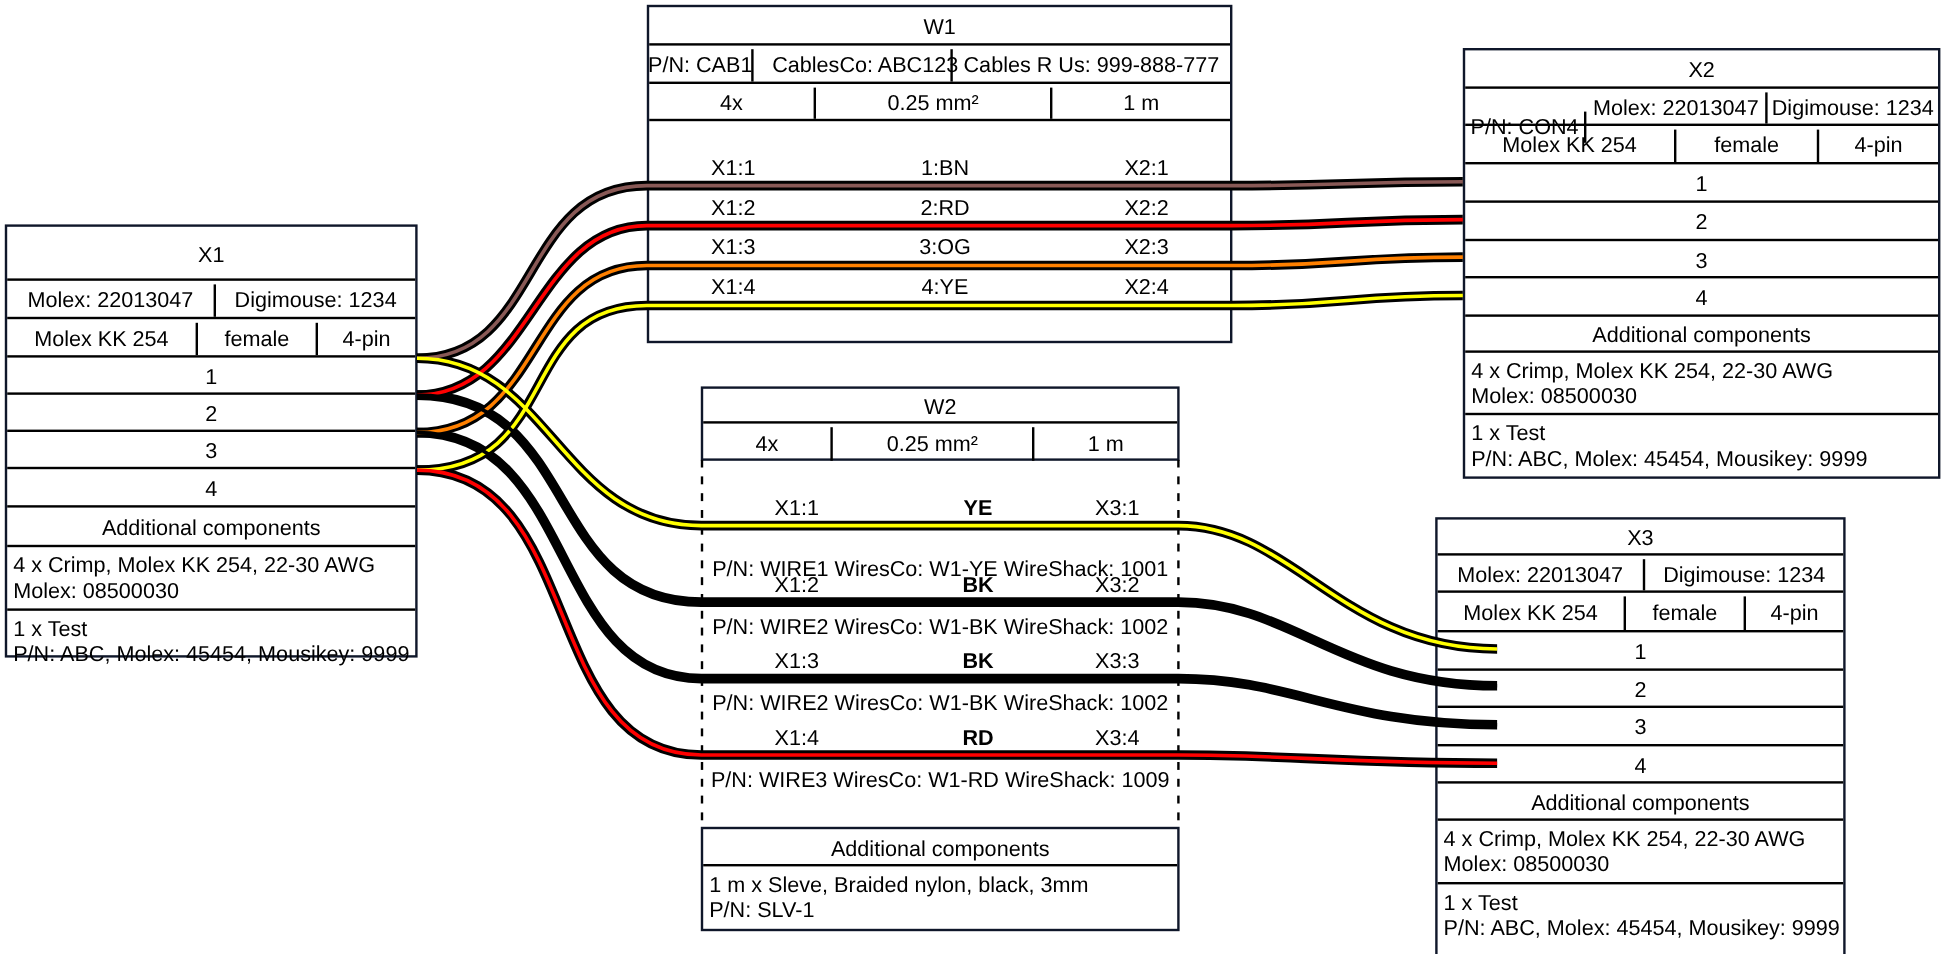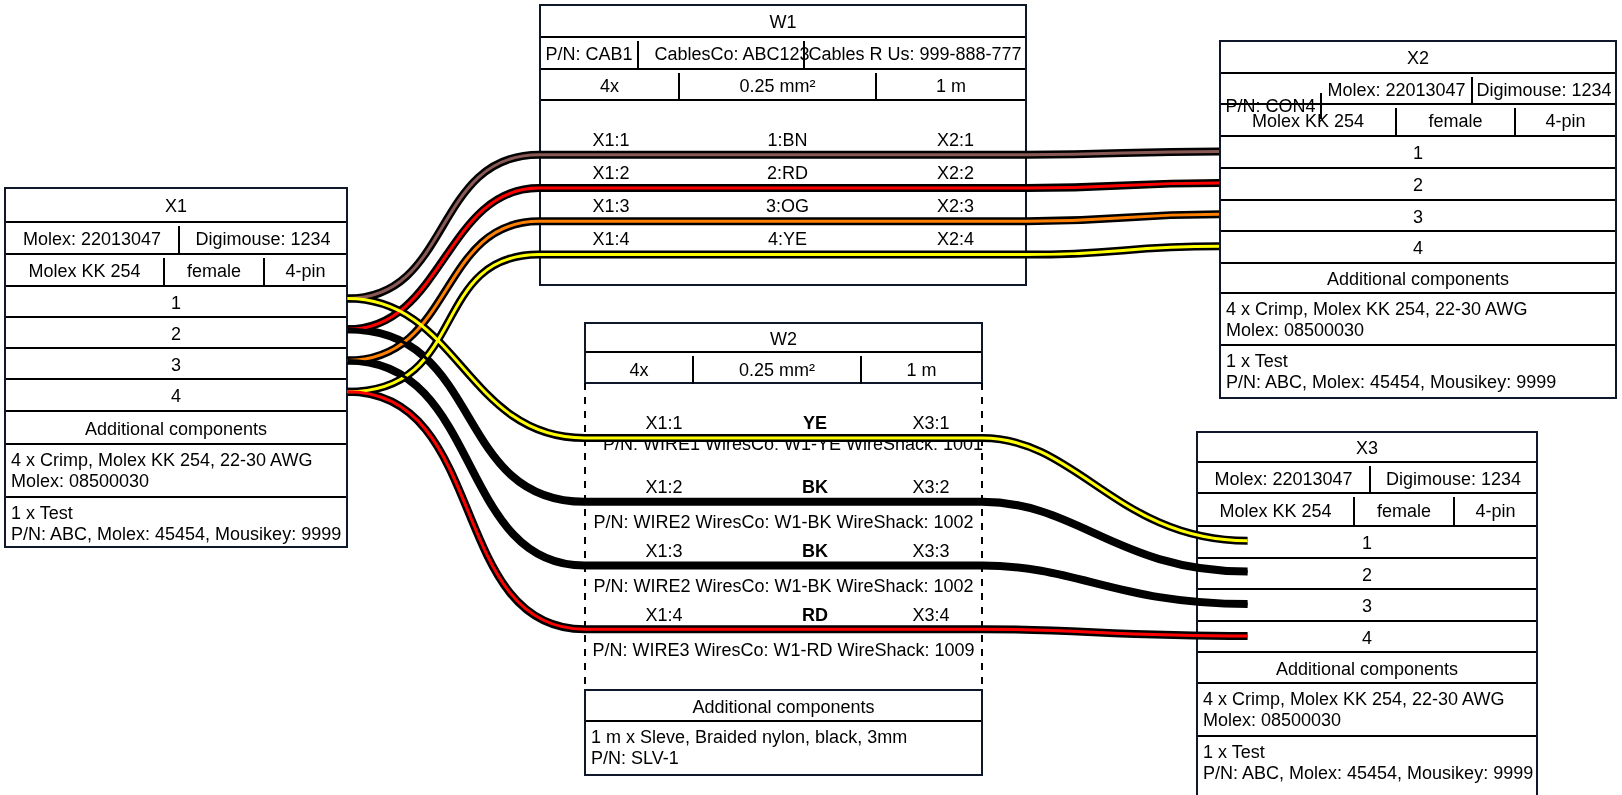--- a/index.html
+++ b/index.html
@@ -14,21 +14,21 @@
   .cell{box-sizing:border-box;display:flex;align-items:center;justify-content:center;
         height:100%;border-right:2px solid #000;}
   .cell:last-child{border-right:0;}
   .row.addl{display:block;padding:5px 0 0 5px;}
   .row.addl .ln{line-height:20.5px;}
   svg.wires{position:absolute;left:0;top:0;width:1622px;height:795px;overflow:visible;pointer-events:none;z-index:5;}
   .node,.w2body,.sleeve-line{z-index:2;}
 
   
   #node-X1{left:4px;top:187px;width:344px;height:361px;}
-  #node-X1 .title{height:34px;}
+  #node-X1 .title{height:45px;}
   #node-X1 .split2{height:32px;}
   #node-X1 .split2 .cell:nth-child(1){width:174px;}
   #node-X1 .split2 .cell:nth-child(2){flex:1;}
   #node-X1 .split3{height:32px;}
   #node-X1 .split3 .cell:nth-child(1){width:159px;}
   #node-X1 .split3 .cell:nth-child(2){width:100px;}
   #node-X1 .split3 .cell:nth-child(3){flex:1;}
   #node-X1 .pin:nth-of-type(4){height:31px;}
   #node-X1 .pin{height:31px;}
   #node-X1 .pin:nth-child(7){height:32px;}
@@ -69,21 +69,21 @@
   #node-X3 .pin:nth-child(6){height:32px;}
   #node-X3 .pin:nth-child(7){height:31px;}
   #node-X3 .addl-head{height:31px;}
   #node-X3 .addl{height:53px;}
   #node-X3 .addl.last{height:54px;}
 
   
   #node-W1{left:539px;top:4px;width:488px;height:282px;}
   #node-W1 .title{height:32px;}
   #node-W1 .split3m{height:32px;}
-  #node-W1 .split3m .cell:nth-child(1){width:98px;}
+  #node-W1 .split3m .cell:nth-child(1){width:87px;}
   #node-W1 .split3m .cell:nth-child(2){width:166px;padding-left:22px;}
   #node-W1 .split3m .cell:nth-child(3){flex:1;}
   #node-W1 .split3s{height:31px;}
   #node-W1 .split3s .cell:nth-child(1){width:139px;}
   #node-W1 .split3s .cell:nth-child(2){width:197px;}
   #node-W1 .split3s .cell:nth-child(3){flex:1;}
   .wirearea{position:relative;}
   .wlabels{white-space:nowrap;font-size:0;}
   .wlabels span{display:inline-block;vertical-align:top;text-align:center;font-size:18px;}
   #node-W1 .wirearea{height:182px;box-sizing:border-box;}
@@ -104,21 +104,21 @@
   #node-W2 .split3s .cell:nth-child(2){width:168px;}
   #node-W2 .split3s .cell:nth-child(3){flex:1;}
   .w2body{position:absolute;left:584px;top:383px;width:399px;height:304px;box-sizing:border-box;}
   .w2body .wlabels{position:absolute;left:0;width:399px;height:27px;line-height:27px;display:block;}
   .w2body .wlabels span{display:inline-block;vertical-align:top;}
   .w2body .wlabels .wl{width:160px;}
   .w2body .wlabels .wm{width:142px;font-weight:bold;}
   .w2body .wlabels .wr{width:90px;}
   .w2body .wpn{position:absolute;left:0;width:399px;height:27px;line-height:27px;text-align:center;white-space:nowrap;}
   .w2body .wlabels:nth-of-type(1){top:27px;}
-  .w2body .wpn:nth-of-type(2){top:48px;text-align:right;}
+  .w2body .wpn:nth-of-type(2){top:78px;}
   .w2body .wlabels:nth-of-type(3){top:91px;}
   .w2body .wpn:nth-of-type(4){top:126px;}
   .w2body .wlabels:nth-of-type(5){top:155px;}
   .w2body .wpn:nth-of-type(6){top:190px;}
   .w2body .wlabels:nth-of-type(7){top:219px;}
   .w2body .wpn:nth-of-type(8){top:254px;}
   .sleeve-line{position:absolute;width:2px;
     background-image:linear-gradient(to bottom,#000 0 7px,transparent 7px 14px);
     background-size:2px 14px;background-repeat:repeat-y;}
   #sleeve-left{left:584px;top:383px;height:306px;}

